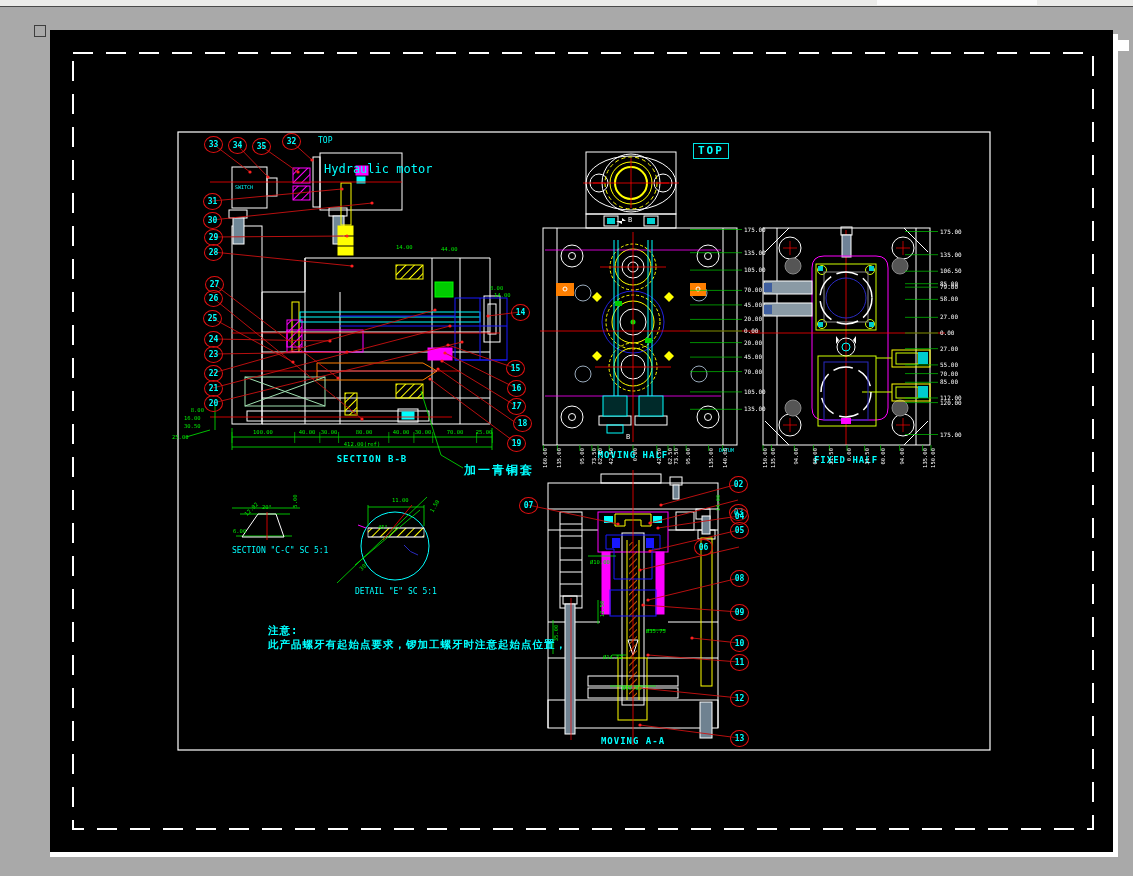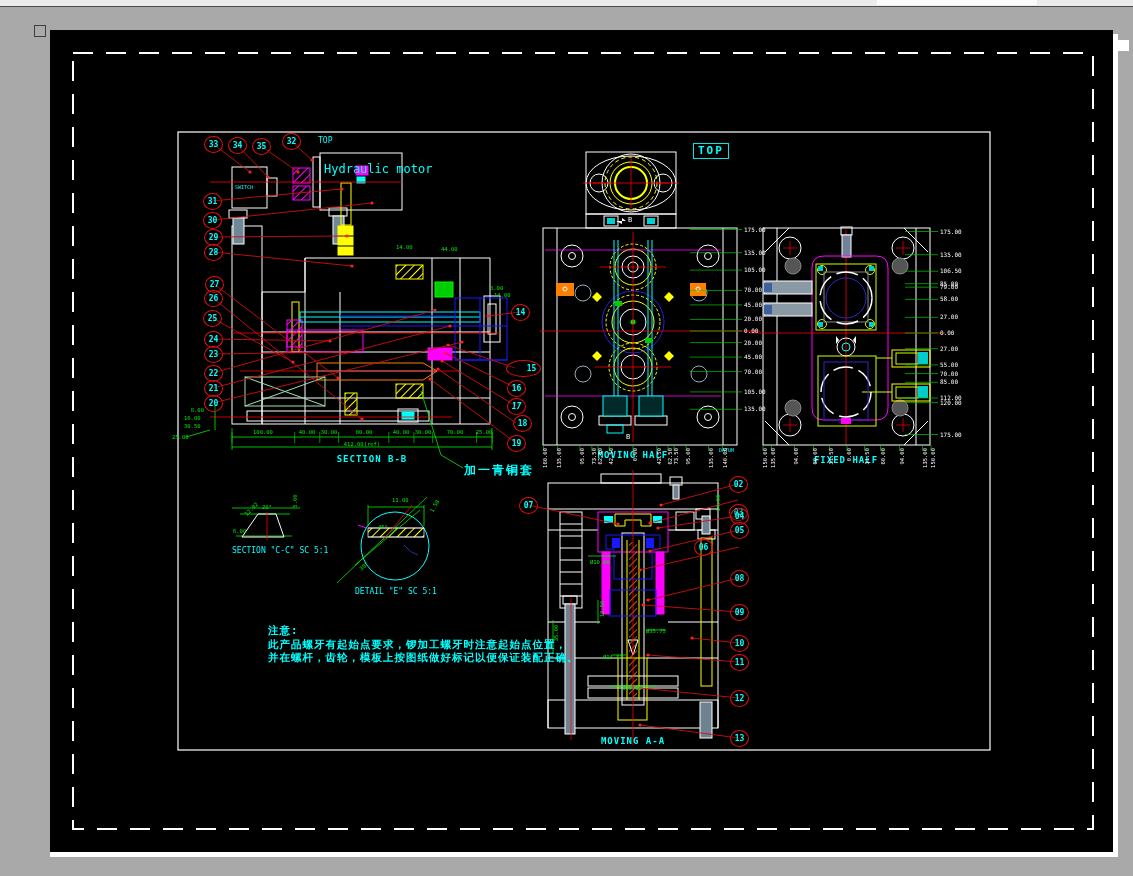--- a/index.html
+++ b/index.html
@@ -471,40 +471,39 @@
   <div class="cad t9 abs ctr" style="left:583px;top:736px;width:100px;">MOVING A-A</div>
   <div class="cad t8 abs" style="left:232px;top:546px;">SECTION "C-C" SC 5:1</div>
   <div class="cad t8 abs" style="left:355px;top:587px;">DETAIL "E" SC 5:1</div>
   <div class="cad abs" style="left:464px;top:462px;font-size:12px;font-weight:bold;letter-spacing:2px;">加一青铜套</div>
   <div class="cad t5 abs" style="left:719px;top:447px;">DATUM</div>
   <div class="dimw abs" style="left:628px;top:216px;font-size:7px;">B</div>
   <div class="dimw abs" style="left:626px;top:433px;font-size:7px;">B</div>
   <div class="cad abs" id="notes" style="left:268px;top:624px;">
     <div>注意:</div>
     <div>此产品螺牙有起始点要求，锣加工螺牙时注意起始点位置，</div>
-    <div>并在螺杆，齿轮，模板上按图纸做好标记以便保证装配正确。</div>
   </div>
 <div class="balloon abs" style="left: 204px; top: 136px;">33</div>
     <div class="balloon abs" style="left: 228px; top: 137px;">34</div>
     <div class="balloon abs" style="left: 252px; top: 138px;">35</div>
     <div class="balloon abs" style="left: 282px; top: 133px;">32</div>
     <div class="balloon abs" style="left: 203px; top: 193px;">31</div>
     <div class="balloon abs" style="left: 203px; top: 212px;">30</div>
     <div class="balloon abs" style="left: 204px; top: 229px;">29</div>
     <div class="balloon abs" style="left: 204px; top: 244px;">28</div>
     <div class="balloon abs" style="left: 205px; top: 276px;">27</div>
     <div class="balloon abs" style="left: 204px; top: 290px;">26</div>
     <div class="balloon abs" style="left: 203px; top: 310px;">25</div>
     <div class="balloon abs" style="left: 204px; top: 331px;">24</div>
     <div class="balloon abs" style="left: 204px; top: 346px;">23</div>
     <div class="balloon abs" style="left: 204px; top: 365px;">22</div>
     <div class="balloon abs" style="left: 204px; top: 380px;">21</div>
     <div class="balloon abs" style="left: 204px; top: 395px;">20</div>
     <div class="balloon abs" style="left: 511px; top: 304px;">14</div>
-    <div class="balloon abs" style="left: 506px; top: 360px; padding-left: 16px;">15</div>
+    <div class="balloon abs" style="left: 506px; top: 360px;">15</div>
     <div class="balloon abs" style="left: 507px; top: 380px;">16</div>
     <div class="balloon abs" style="left: 507px; top: 398px; font-style: italic;">17</div>
     <div class="balloon abs" style="left: 507px; top: 415px; margin-left: 6px;">18</div>
     <div class="balloon abs" style="left: 507px; top: 435px;">19</div>
     <div class="balloon abs" style="left: 519px; top: 497px;">07</div>
     <div class="balloon abs" style="left: 729px; top: 476px;">02</div>
     <div class="balloon abs" style="left: 729px; top: 504px;">03</div>
     <div class="balloon abs" style="left: 730px; top: 508px;">04</div>
     <div class="balloon abs" style="left: 730px; top: 522px;">05</div>
     <div class="balloon abs" style="left: 694px; top: 539px;">06</div>

